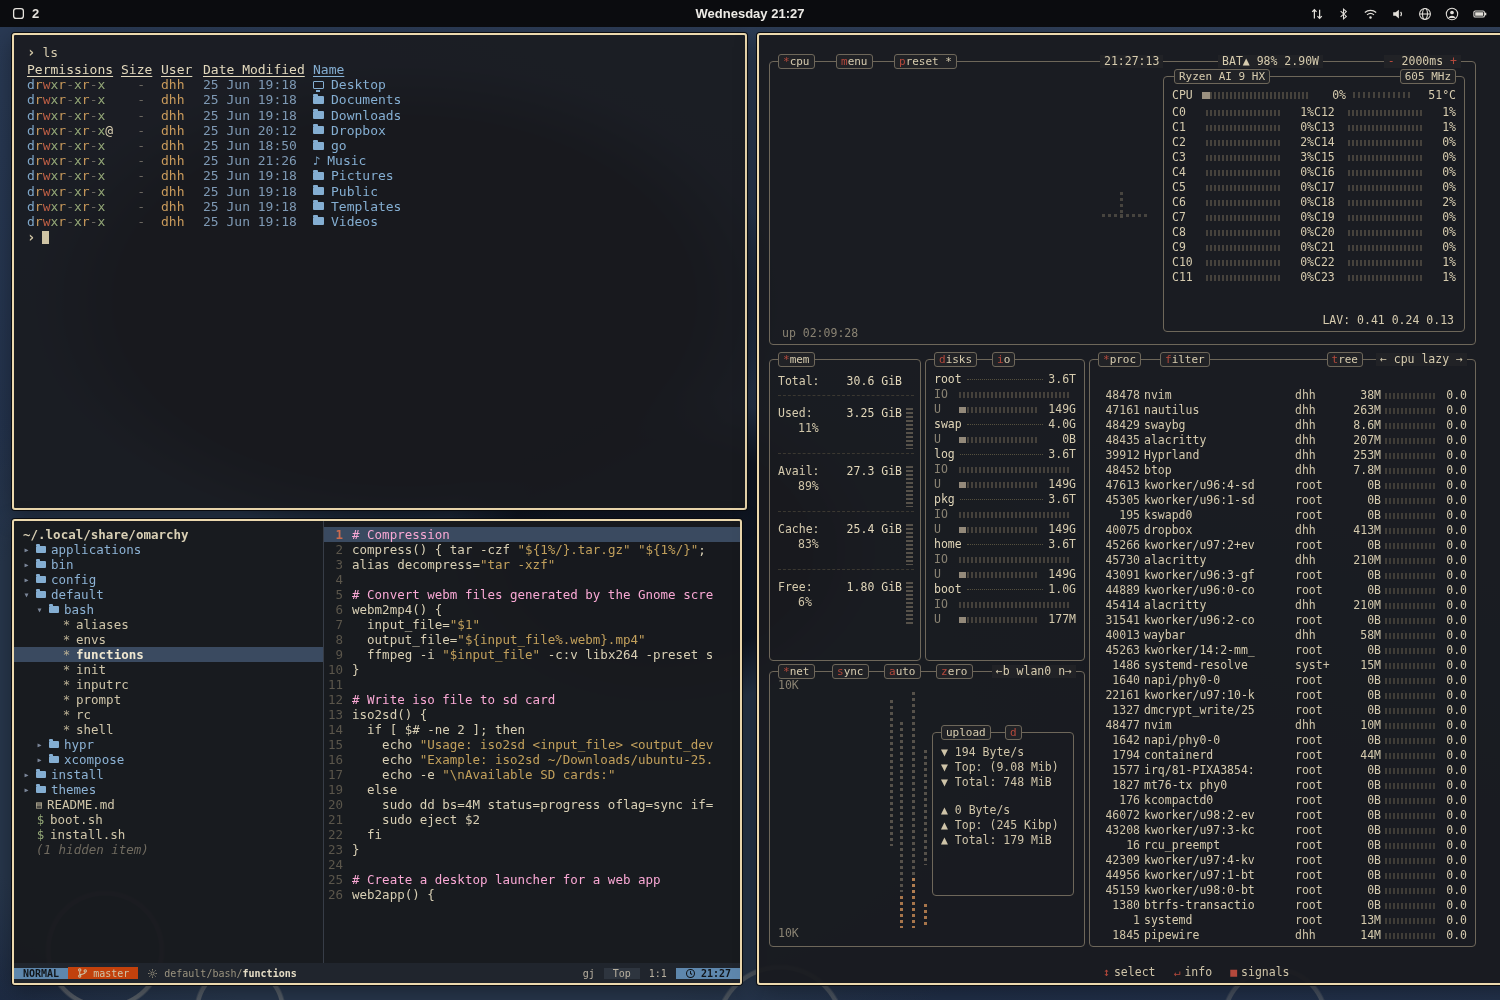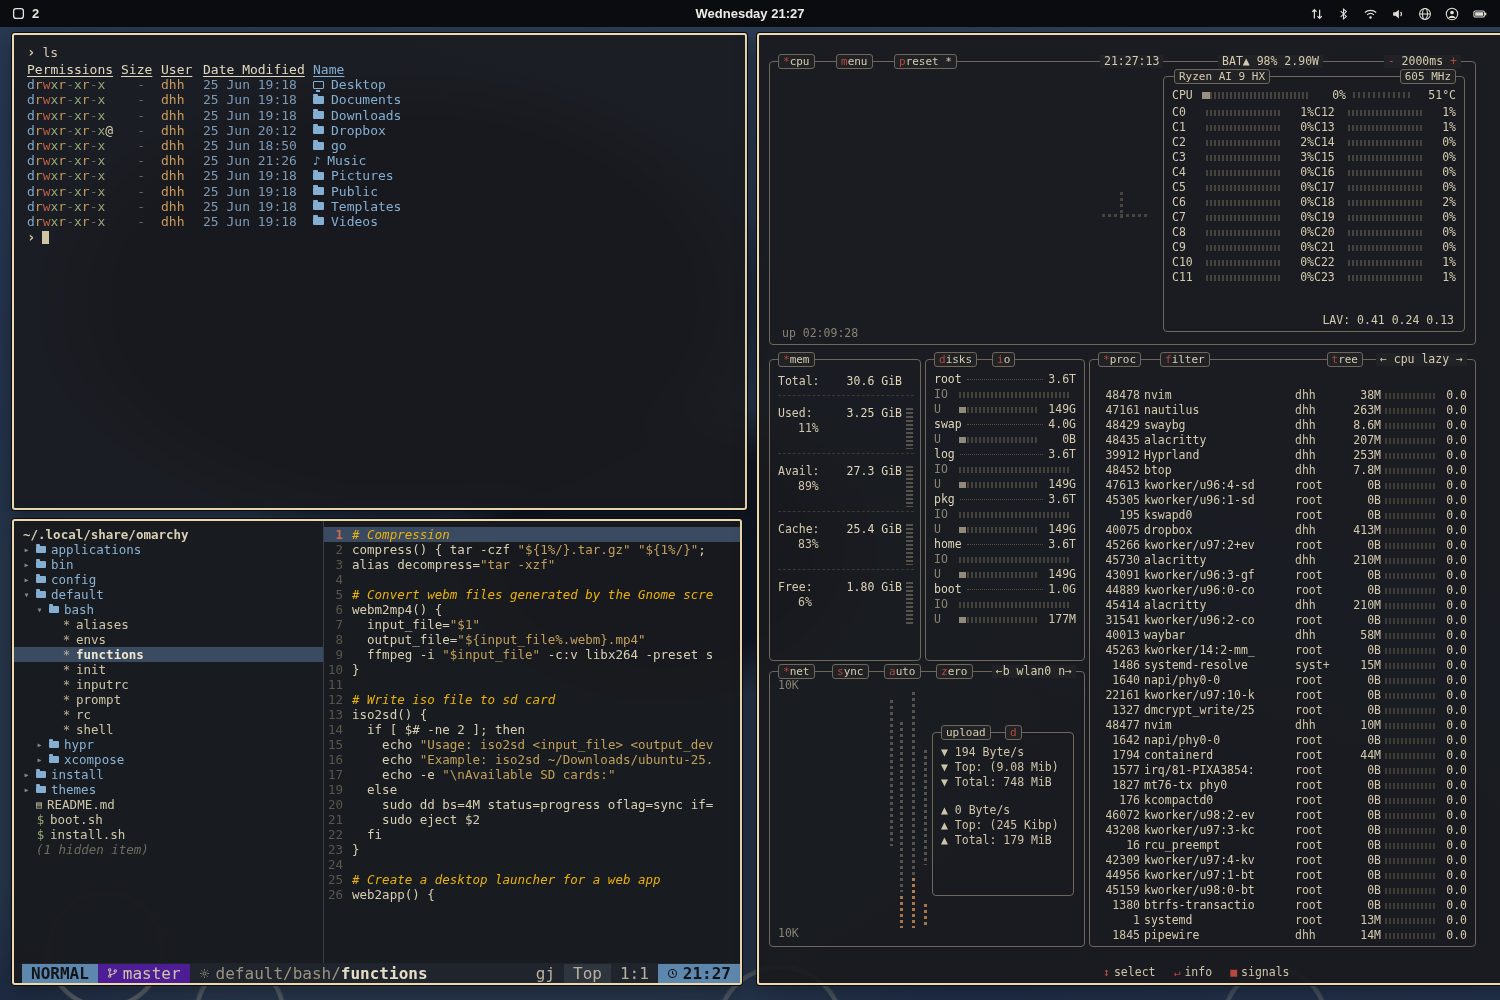--- a/index.html
+++ b/index.html
@@ -73,26 +73,26 @@
 .tsel{background:var(--selection,#3a4a60)}
 .tsel .tlbl{color:#efe7d0;font-weight:700}
 .tmut{padding-left:22px}
 .tmut .tlbl{color:#6f6a5f;font-style:italic}
 .codewrap{flex:1;padding-top:6px;overflow:hidden}
 .cline{display:flex;height:15px;white-space:pre}
 .lnum{width:28px;text-align:right;padding-right:9px;color:#5b564b;flex:none}
 .curl{background:var(--selection,#3a4a60)}
 .curl .lnum{color:#cc6b4e;font-weight:700}
 .ltext{flex:1;overflow:hidden;color:#d8cfb4}
-.cmt{color:#eab308;font-style:italic}
+.cmt{color:#f9a8d4;}
 .str{color:#c2a05c}
-.statusline{position:absolute;left:8px;right:0;bottom:0;height:20px;background:#20252d;display:flex;align-items:center;font-size:16px;color:#b8b09f}
+.statusline{position:absolute;left:0;right:0;bottom:0;height:20px;background:#20252d;display:flex;align-items:center;font-size:10px;color:#b8b09f}
 .seg{display:flex;align-items:center;padding:0 9px;gap:5px;white-space:nowrap}
 .seg-mode{background:var(--mode-badge,#5e87ad);color:#11151a;font-weight:700}
-.seg-branch{background:#4c1d95;color:#cfc5a9}
+.seg-branch{background:#c2410c;color:#cfc5a9}
 .seg-path{gap:0;color:#9a937f}
 .seg-path .slic{margin-right:6px}
 .seg-path b{color:#e5ddc6}
 .sl-spacer{flex:1}
 .seg-pos{background:#2e353f}
 .seg-time{background:var(--mode-badge,#5e87ad);color:#11151a;font-weight:700}
 .slic{display:flex;align-items:center}
 
 
 .btop{position:absolute;inset:0;font-size:11.5px;line-height:15px;color:#d6cbae}

